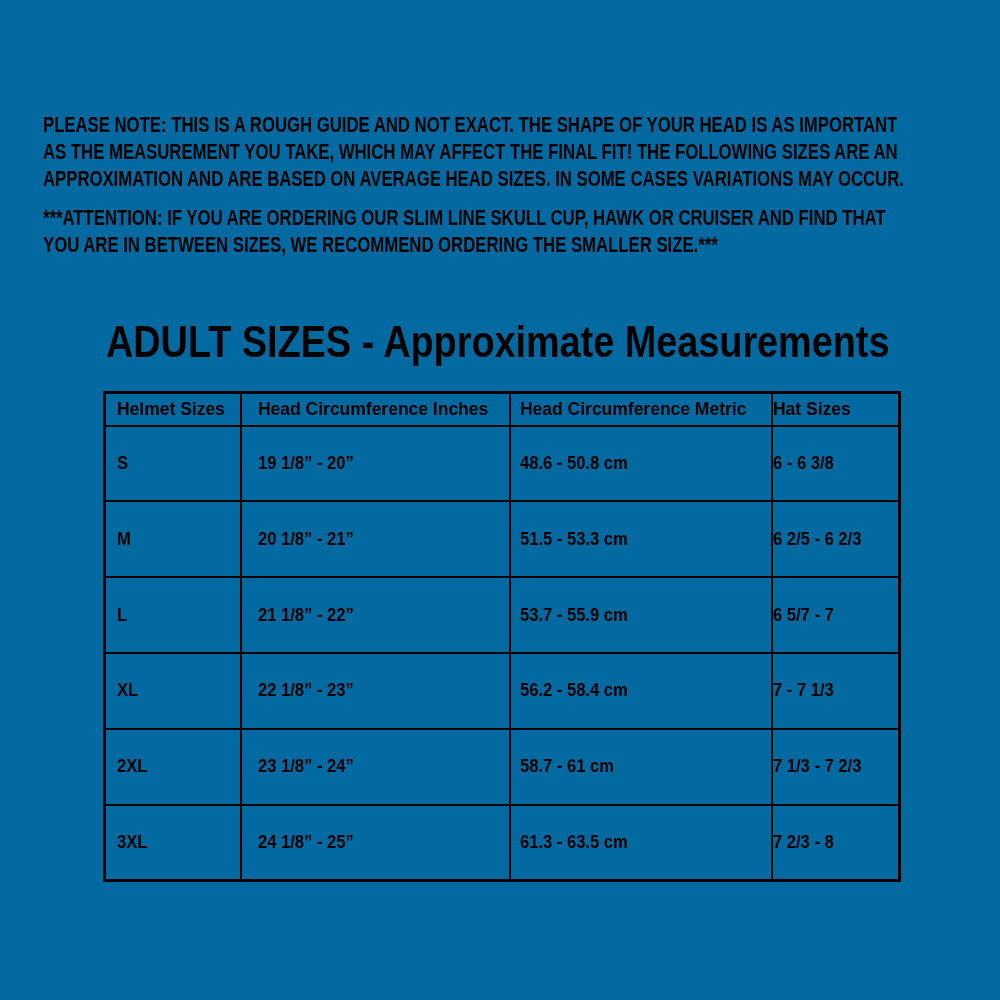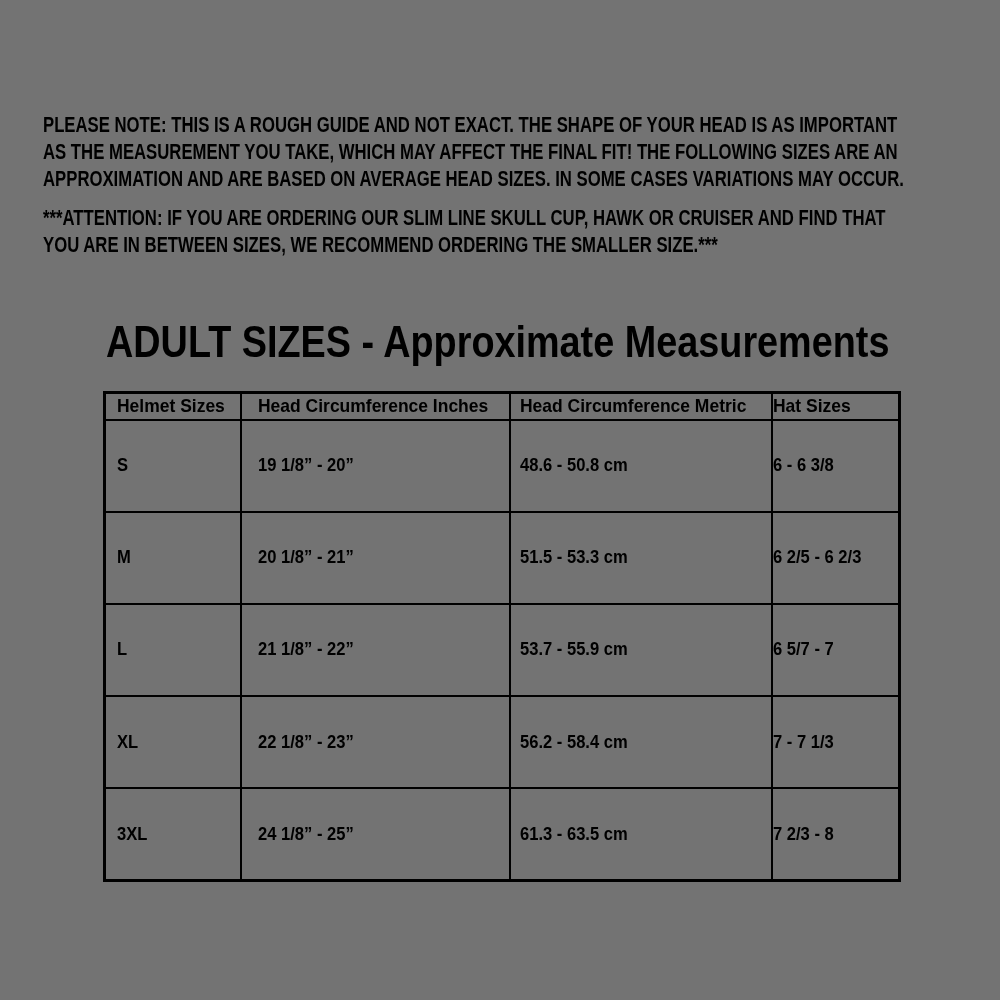--- a/index.html
+++ b/index.html
@@ -4,21 +4,21 @@
 <style>
   html, body {
     margin: 0;
     padding: 0;
     background: #ffffff;
   }
   .page {
     position: relative;
     width: 1000px;
     height: 1000px;
-    background: #737373;
+    background: #0369a1;
     color: #000000;
     font-family: "Liberation Sans", sans-serif;
     overflow: hidden;
   }
   
   .note-block {
     position: absolute;
     left: 43px;
   }
   .note-block.p1 { top: 111px; }
@@ -56,21 +56,21 @@
     border: 3px solid #000000;
   }
   .size-table th, .size-table td {
     border: 2px solid #000000;
     text-align: left;
     vertical-align: middle;
     padding: 0;
     font-weight: bold;
     overflow: hidden;
   }
-  .size-table thead tr { height: 27px; }
+  .size-table thead tr { height: 33px; }
   .size-table tbody tr { height: 44.8px; }
   .size-table .c1 { padding-left: 11px; }
   .size-table .c2 { padding-left: 16px; }
   .size-table .c3 { padding-left: 9px; text-decoration: underline; }
   .size-table .c4 { }
   .ct {
     display: inline-block;
     white-space: nowrap;
     transform: scaleX(0.92);
     transform-origin: left center;
@@ -134,20 +134,26 @@
         <td class="c3"><span class="ct">53.7 - 55.9 cm</span></td>
         <td class="c4"><span class="ct">6 5/7 - 7</span></td>
       </tr>
       <tr>
         <td class="c1"><span class="ct">XL</span></td>
         <td class="c2"><span class="ct">22 1/8” - 23”</span></td>
         <td class="c3"><span class="ct">56.2 - 58.4 cm</span></td>
         <td class="c4"><span class="ct">7 - 7 1/3</span></td>
       </tr>
       <tr>
+        <td class="c1"><span class="ct">2XL</span></td>
+        <td class="c2"><span class="ct">23 1/8” - 24”</span></td>
+        <td class="c3"><span class="ct">58.7 - 61 cm</span></td>
+        <td class="c4"><span class="ct">7 1/3 - 7 2/3</span></td>
+      </tr>
+      <tr>
         <td class="c1"><span class="ct">3XL</span></td>
         <td class="c2"><span class="ct">24 1/8” - 25”</span></td>
         <td class="c3"><span class="ct">61.3 - 63.5 cm</span></td>
         <td class="c4"><span class="ct">7 2/3 - 8</span></td>
       </tr>
     </tbody>
   </table>
 
 </div>
 

